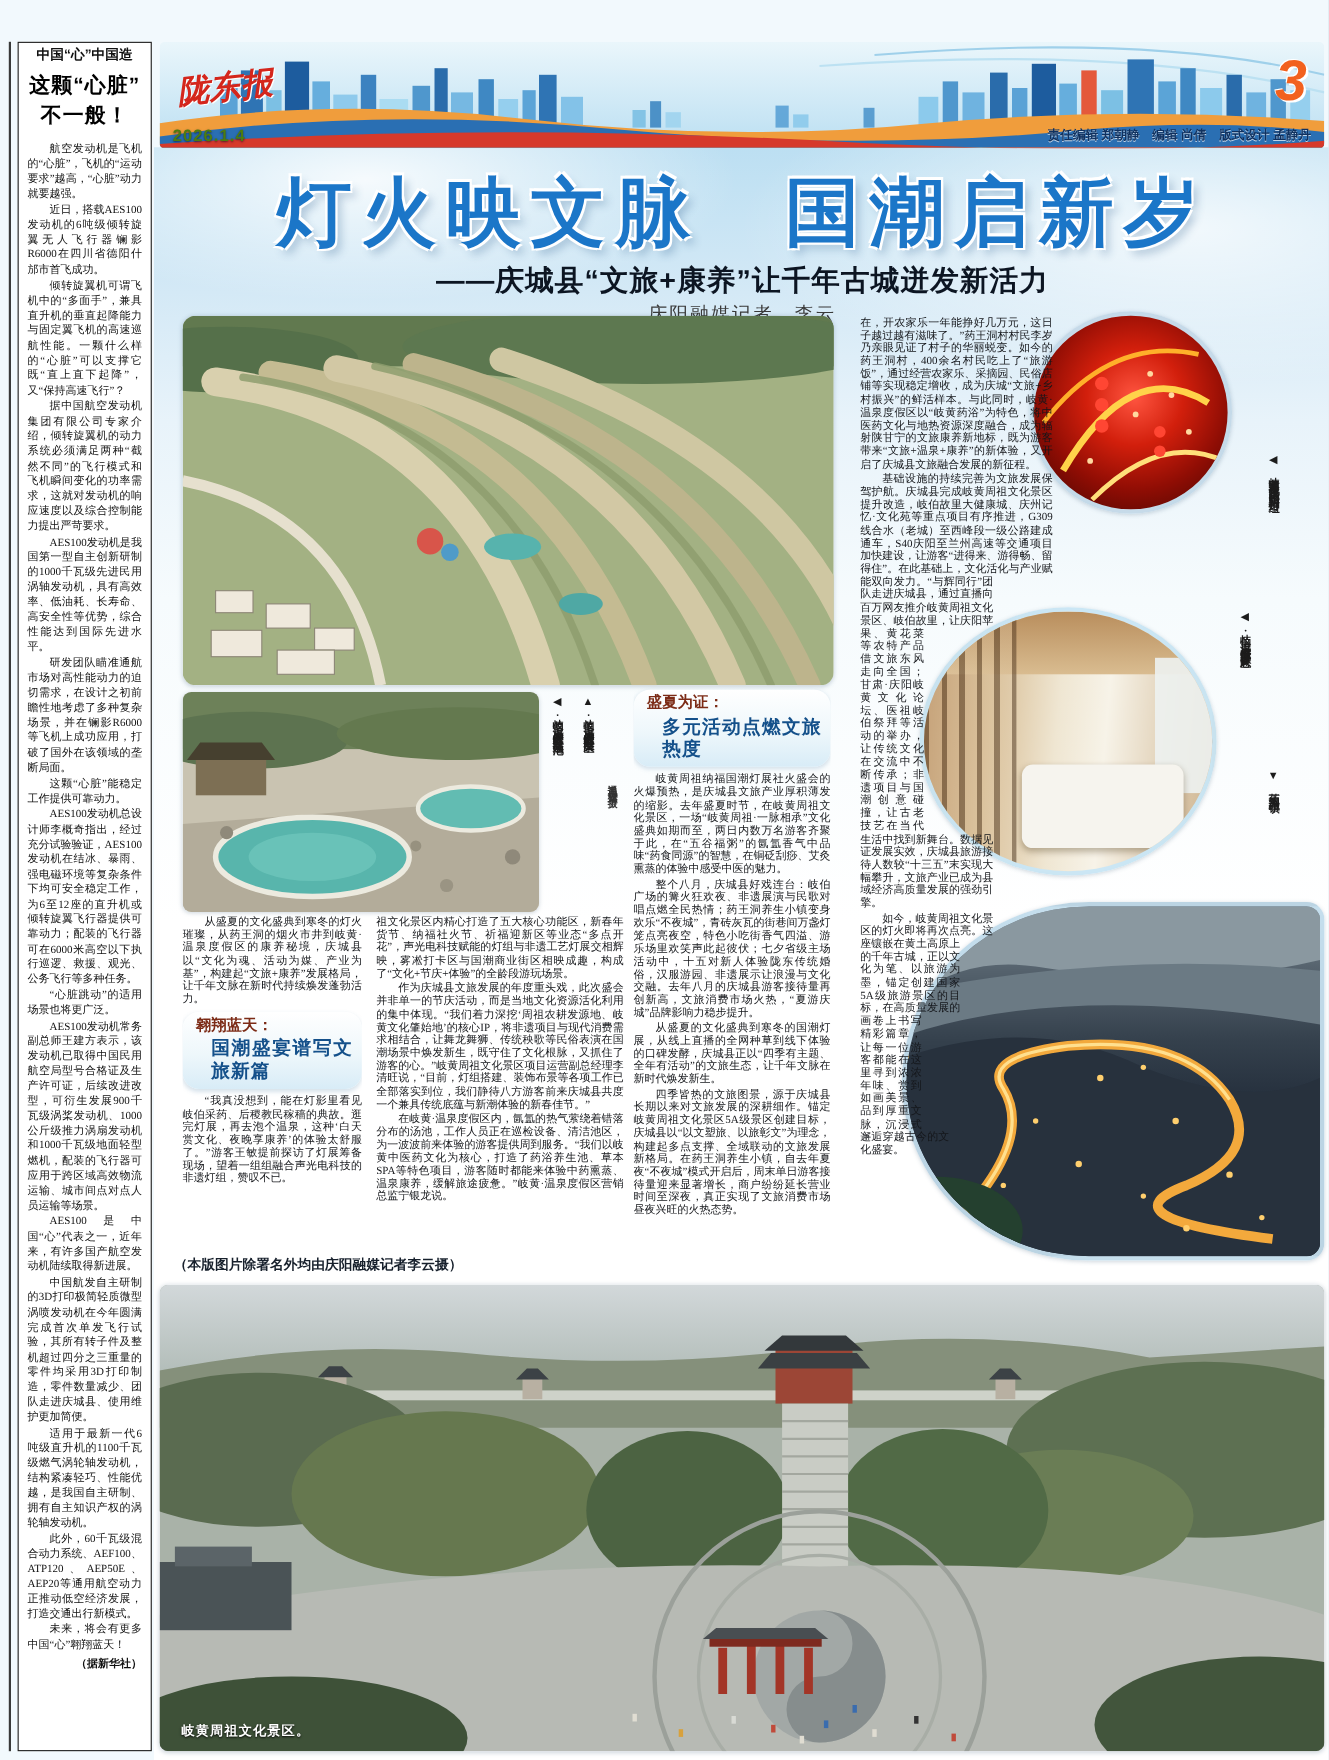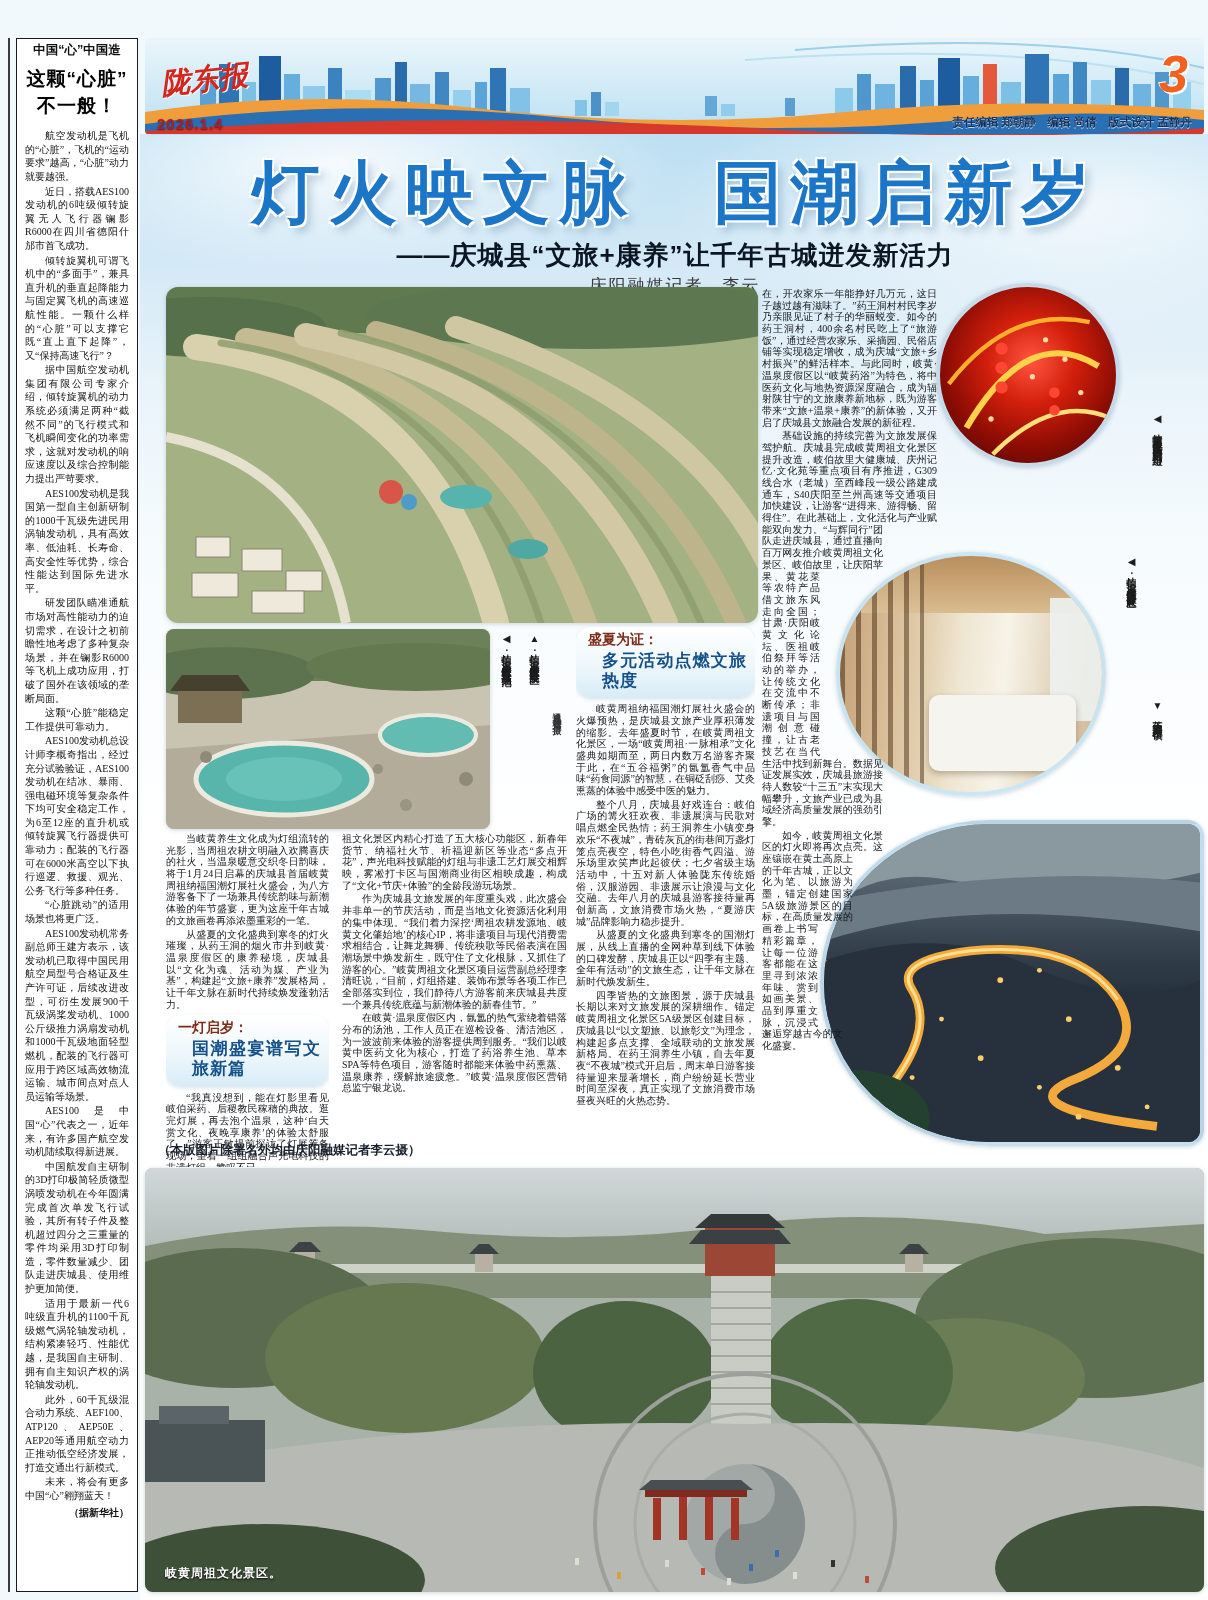--- a/index.html
+++ b/index.html
@@ -30,21 +30,21 @@
   .masthead { position:absolute; left:16px; top:22px; font-size:29px; font-weight:bold; font-style:italic;
     color:#d4261c; transform:rotate(-6deg); text-shadow:1px 1px 0 #fff;
     font-family:"Liberation Serif","DejaVu Serif",serif; }
   .banner-title { position:absolute; left:0; right:0; top:20px; text-align:center;
     font-family:"Liberation Sans","DejaVu Sans",sans-serif; font-weight:900; font-size:47px; letter-spacing:4px;
     text-shadow:2px 2px 0 #fff,-2px -2px 0 #fff,-2px 2px 0 #fff,2px -2px 0 #fff,3px 4px 5px rgba(30,60,100,.35); }
   .bt-red { color:#d8281e; } .bt-blue { color:#1563b2; }
   .page-number { position:absolute; right:16px; top:6px; font-size:52px; font-weight:900; font-style:italic;
     color:#f2611e; font-family:"Liberation Sans","DejaVu Sans",sans-serif;
     text-shadow:2px 2px 0 #fff,-1px -1px 0 #fff; }
-  .banner-date { position:absolute; left:12px; bottom:3px; color:#b91c1c; font-weight:bold; font-size:15px;
+  .banner-date { position:absolute; left:12px; bottom:3px; color:#4d7c0f; font-weight:bold; font-size:15px;
     letter-spacing:1px; font-family:"Liberation Sans","DejaVu Sans",sans-serif; text-shadow:0 1px 2px rgba(0,0,40,.6); }
   .banner-credits { position:absolute; right:12px; bottom:5px; font-size:11.5px; font-weight:bold; color:#10315f;
     font-family:"Liberation Sans","DejaVu Sans",sans-serif; text-shadow:0 1px 0 rgba(255,255,255,.7); }
 
   
   .headline { position:absolute; left:150px; top:148px; width:1050px; text-align:center; white-space:nowrap;
     font-family:"Liberation Sans","DejaVu Sans",sans-serif; font-weight:900; font-size:68px; letter-spacing:9px;
     color:#1b76c8;
     text-shadow:2px 2px 0 #fff,-2px -2px 0 #fff,-2px 2px 0 #fff,2px -2px 0 #fff,5px 6px 8px rgba(40,90,140,.30); }
   .subhead { position:absolute; left:150px; top:238px; width:1050px; text-align:center; font-size:26px;
@@ -81,21 +81,21 @@
   .vcap-credit { position:absolute; writing-mode:vertical-rl; font-size:9px; letter-spacing:1px;
     color:#333; font-weight:bold; }
 
   
   .bodycol { position:absolute; font-size:10px; line-height:1.17; text-align:justify; color:#14161a; overflow:hidden; }
   .bodycol p { text-indent:2em; margin-bottom:2px; }
   .bodycol p.noindent { text-indent:0; }
   .col1 { left:166px; top:833px; width:163px; height:334px; }
   .col2 { left:342px; top:833px; width:225px; height:308px; }
   .col3 { left:576px; top:622px; width:179px; height:546px; }
-  .col4 { left:762px; top:288px; width:176px; height:852px; }
+  .col4 { left:782px; top:288px; width:176px; height:852px; }
   .fr { float:right; clear:right; }
 
   .sec-head { background:linear-gradient(180deg,#ffffff 0%,#eef7fb 55%,#d8ecf7 100%);
     border-radius:15px; padding:4px 8px 6px 12px; margin:5px 0 6px;
     box-shadow:0 2px 4px rgba(120,160,190,.3); }
   .sec-kicker { font-size:14px; font-weight:bold; color:#7c2b16; line-height:1.25;
     font-family:"Liberation Serif","DejaVu Serif",serif; }
   .sec-title { font-size:17px; font-weight:900; color:#14508a; line-height:1.2; padding-left:14px;
     letter-spacing:1px; margin-top:2px; font-family:"Liberation Sans","DejaVu Sans",sans-serif; }
 
@@ -310,24 +310,23 @@
   </div>
 
   <div class="vcap" style="left:499px; top:633px;">◀岐伯·温泉度假区室外温泉汤池。</div>
   <div class="vcap" style="left:527px; top:633px;">▲岐伯·温泉度假区室外温泉区。</div>
   <div class="vcap-credit" style="left:550px; top:706px;">通讯员 穆元卓 摄</div>
   <div class="vcap" style="left:1150px; top:413px;">◀岐黄周祖文化景区内的《祈福》灯组。</div>
   <div class="vcap" style="left:1124px; top:556px;">◀岐伯·温泉度假区游客休息区。</div>
   <div class="vcap" style="left:1150px; top:700px;">▼药王洞养生小镇。</div>
 
   <div class="bodycol col1">
-    <p>当岐黄养生文化成为灯组流转的光影，当周祖农耕文明融入欢腾喜庆的社火，当温泉暖意交织冬日韵味，将于1月24日启幕的庆城县首届岐黄周祖纳福国潮灯展社火盛会，为八方游客备下了一场兼具传统韵味与新潮体验的年节盛宴，更为这座千年古城的文旅画卷再添浓墨重彩的一笔。</p>
     <p>从盛夏的文化盛典到寒冬的灯火璀璨，从药王洞的烟火市井到岐黄·温泉度假区的康养秘境，庆城县以“文化为魂、活动为媒、产业为基”，构建起“文旅+康养”发展格局，让千年文脉在新时代持续焕发蓬勃活力。</p>
     <div class="sec-head">
-      <div class="sec-kicker">一灯启岁：</div>
+      <div class="sec-kicker">翱翔蓝天：</div>
       <div class="sec-title">国潮盛宴谱写文旅新篇</div>
     </div>
     <p>“我真没想到，能在灯影里看见岐伯采药、后稷教民稼穑的典故。逛完灯展，再去泡个温泉，这种‘白天赏文化、夜晚享康养’的体验太舒服了。”游客王敏提前探访了灯展筹备现场，望着一组组融合声光电科技的非遗灯组，赞叹不已。</p>
 
   </div>
 
   <div class="bodycol col2">
     <p class="noindent">祖文化景区内精心打造了五大核心功能区，新春年货节、纳福社火节、祈福迎新区等业态“多点开花”，声光电科技赋能的灯组与非遗工艺灯展交相辉映，雾凇打卡区与国潮商业街区相映成趣，构成了“文化+节庆+体验”的全龄段游玩场景。</p>
     <p>作为庆城县文旅发展的年度重头戏，此次盛会并非单一的节庆活动，而是当地文化资源活化利用的集中体现。“我们着力深挖‘周祖农耕发源地、岐黄文化肇始地’的核心IP，将非遗项目与现代消费需求相结合，让舞龙舞狮、传统秧歌等民俗表演在国潮场景中焕发新生，既守住了文化根脉，又抓住了游客的心。”岐黄周祖文化景区项目运营副总经理李清旺说，“目前，灯组搭建、装饰布景等各项工作已全部落实到位，我们静待八方游客前来庆城县共度一个兼具传统底蕴与新潮体验的新春佳节。”</p>
     <p>在岐黄·温泉度假区内，氤氲的热气萦绕着错落分布的汤池，工作人员正在巡检设备、清洁池区，为一波波前来体验的游客提供周到服务。“我们以岐黄中医药文化为核心，打造了药浴养生池、草本SPA等特色项目，游客随时都能来体验中药熏蒸、温泉康养，缓解旅途疲惫。”岐黄·温泉度假区营销总监宁银龙说。</p>

